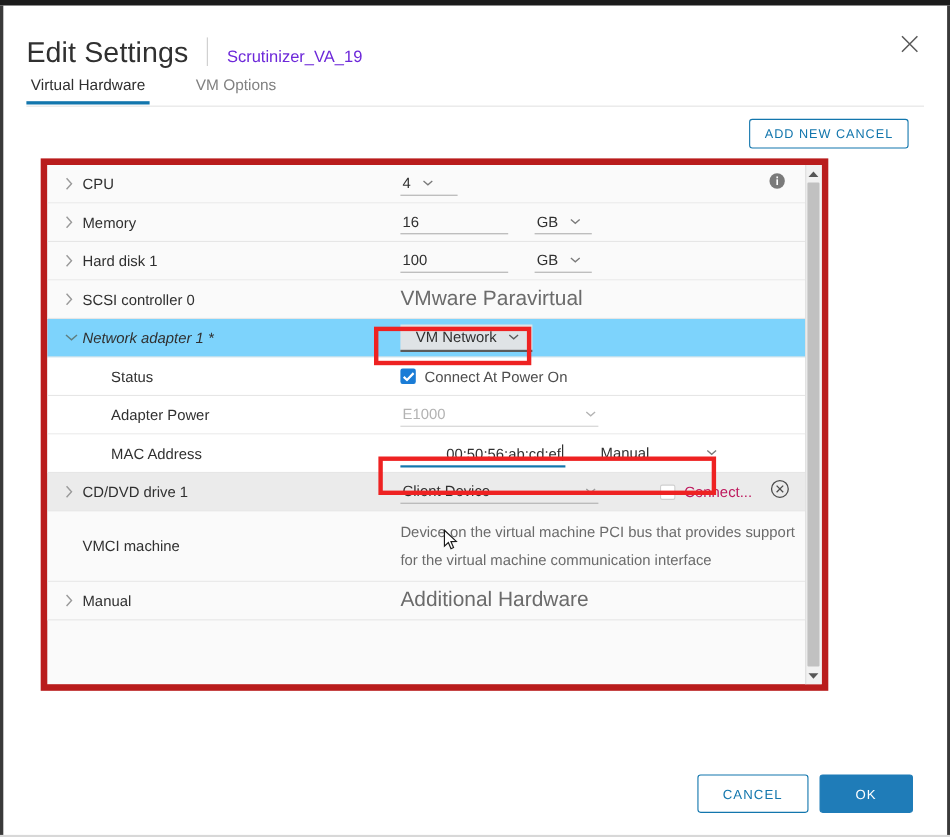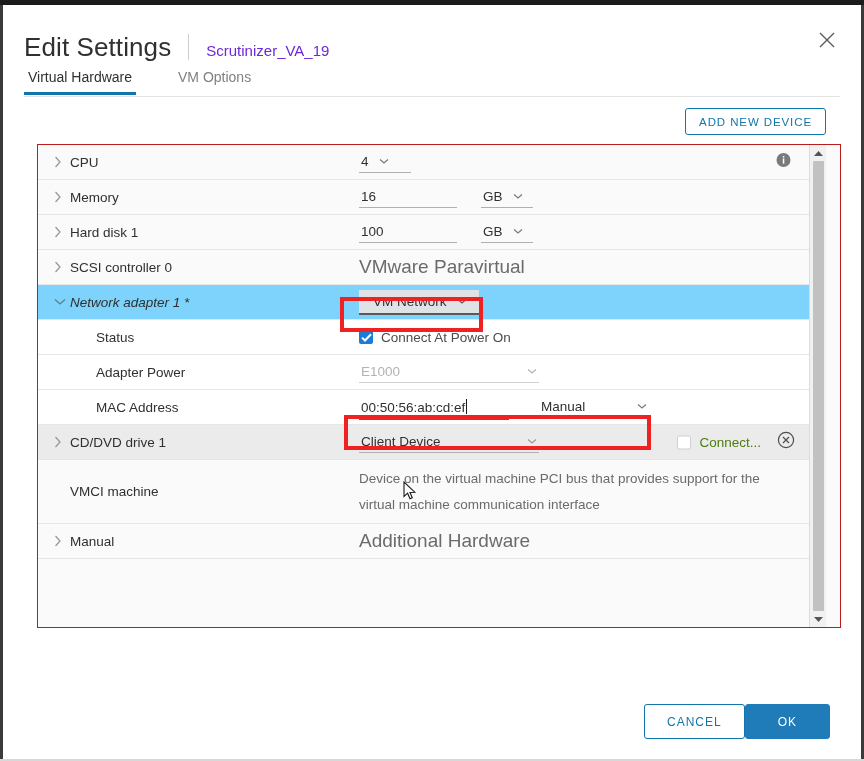--- a/index.html
+++ b/index.html
@@ -60,22 +60,22 @@
   .add-device-wrap { position:absolute; top:108px; right:38px; }
   .btn-outline {
     border:1px solid #1276ad; color:#1276ad; background:#ffffff;
     font-size:11.5px; letter-spacing:0.9px; font-weight:400;
     padding: 7px 13px 6px 13px; border-radius:3px; cursor:pointer;
     font-family:"Liberation Sans", sans-serif;
   }
 
   
   .table-wrap {
-    position:absolute; top:144px; left:37px; width:804px; height:484px;
-    border:1px solid #b91c1c; background:#fafafa;
+    position:absolute; top:144px; left:37px; width:716px; height:484px;
+    border:6px solid #b91c1c; background:#fafafa;
     display:flex;
   }
   .table-body { width:771px; height:482px; overflow:hidden; position:relative; }
 
   .row {
     display:flex; align-items:center;
     min-height:35px;
     border-bottom:1px solid #e6e6e6;
     background:#fafafa;
     padding-left:16px;
@@ -103,21 +103,21 @@
   }
 
   
   .uinput {
     border:none; border-bottom:1px solid #b0b0b0;
     background:transparent; font-family:"Liberation Sans", sans-serif;
     font-size:13.5px; color:#303030; padding:2px 2px 3px 2px;
     outline:none;
   }
   .uinput.num { width:98px; }
-  .uinput.mac { width:150px; border-bottom:2px solid #1276ad; position:relative; }
+  .uinput.mac { width:150px; border-bottom:2px solid #1276ad; position:relative;text-align:right; }
 
   .usel {
     display:inline-flex; align-items:center; gap:10px;
     border-bottom:1px solid #b0b0b0; padding:2px 2px 3px 2px;
     font-size:13.5px; color:#303030; cursor:pointer; background:transparent;
   }
   .usel.short { min-width:52px; }
   .usel.disabled { color:#b3b3b3; border-bottom-color:#d2d2d2; }
   .usel.selected { background:#dfe3e6; border-bottom:2px solid #5a5a5a; padding:4px 12px 4px 14px; }
   .usel .cap { white-space:nowrap; }
@@ -127,21 +127,21 @@
   .desc { font-size:13.5px; color:#6b6b6b; line-height:26px; max-width:420px; }
 
   
   .cb-line { display:flex; align-items:center; gap:8px; }
   .cbox {
     width:14px; height:14px; border-radius:2px; background:#1a7cd6;
     display:flex; align-items:center; justify-content:center; cursor:pointer;
   }
   .cbox.disabled { background:#ffffff; border:1px solid #cfcfcf; }
   .cb-text { font-size:13.5px; color:#4d4d4d; }
-  .cb-text.muted { color:#4d7c0f; }
+  .cb-text.muted { color:#be185d; }
 
   .info-icon { position:absolute; right:18px; top:50%; transform:translateY(-50%); cursor:pointer; }
   .remove-icon { position:absolute; right:14px; top:50%; transform:translateY(-50%); cursor:pointer; }
 
   
   .sbar {
     width:17px; background:#f1f1f1; border-left:1px solid #dcdcdc;
     display:flex; flex-direction:column; align-items:center;
     justify-content:space-between; padding:3px 0;
   }
@@ -156,21 +156,21 @@
   #annot-network { left:340px; top:297px; width:143px; height:35px; }
   #annot-mac     { left:344px; top:415px; width:307px; height:35px; }
 
   
   .caret {
     display:inline-block; width:1px; height:15px; background:#1a1a1a;
     position:relative; top:2px; margin-left:1px;
   }
 
   
-  .footer { position:absolute; right:34px; bottom:22px; display:flex; }
+  .footer { position:absolute; right:34px; bottom:22px; display:flex; gap:10px; }
   .btn {
     font-size:12px; letter-spacing:1px; border-radius:3px; cursor:pointer;
     padding:10px 22px 9px 22px; font-family:"Liberation Sans", sans-serif;
   }
   .btn-cancel { background:#ffffff; border:1px solid #1276ad; color:#1276ad; }
   .btn-ok { background:#1f7cb8; border:1px solid #1f7cb8; color:#ffffff; padding-left:32px; padding-right:32px; }
 
   
   .mouse-cursor { position:absolute; left:403px; top:481px; z-index:9; pointer-events:none; }
 </style>
@@ -195,21 +195,21 @@
       <path d="M3 3 L17 17 M17 3 L3 17" stroke="#5a5a5a" stroke-width="1.4" fill="none"></path>
     </svg>
   </div>
 
   <div class="tabs">
     <div class="tab active">Virtual Hardware</div>
     <div class="tab">VM Options</div>
   </div>
 
   <div class="add-device-wrap">
-    <button class="btn-outline">ADD NEW DEVICE</button>
+    <button class="btn-outline">ADD NEW CANCEL</button>
   </div>
 
   <div class="table-wrap">
     <div class="table-body">
 
       <div class="row">
         <span class="chev">
           <svg width="8" height="12" viewBox="0 0 8 12">
               <path d="M1.5 1 L6 6 L1.5 11" stroke="#9a9a9a" stroke-width="1.3" fill="none"></path>
             </svg>

